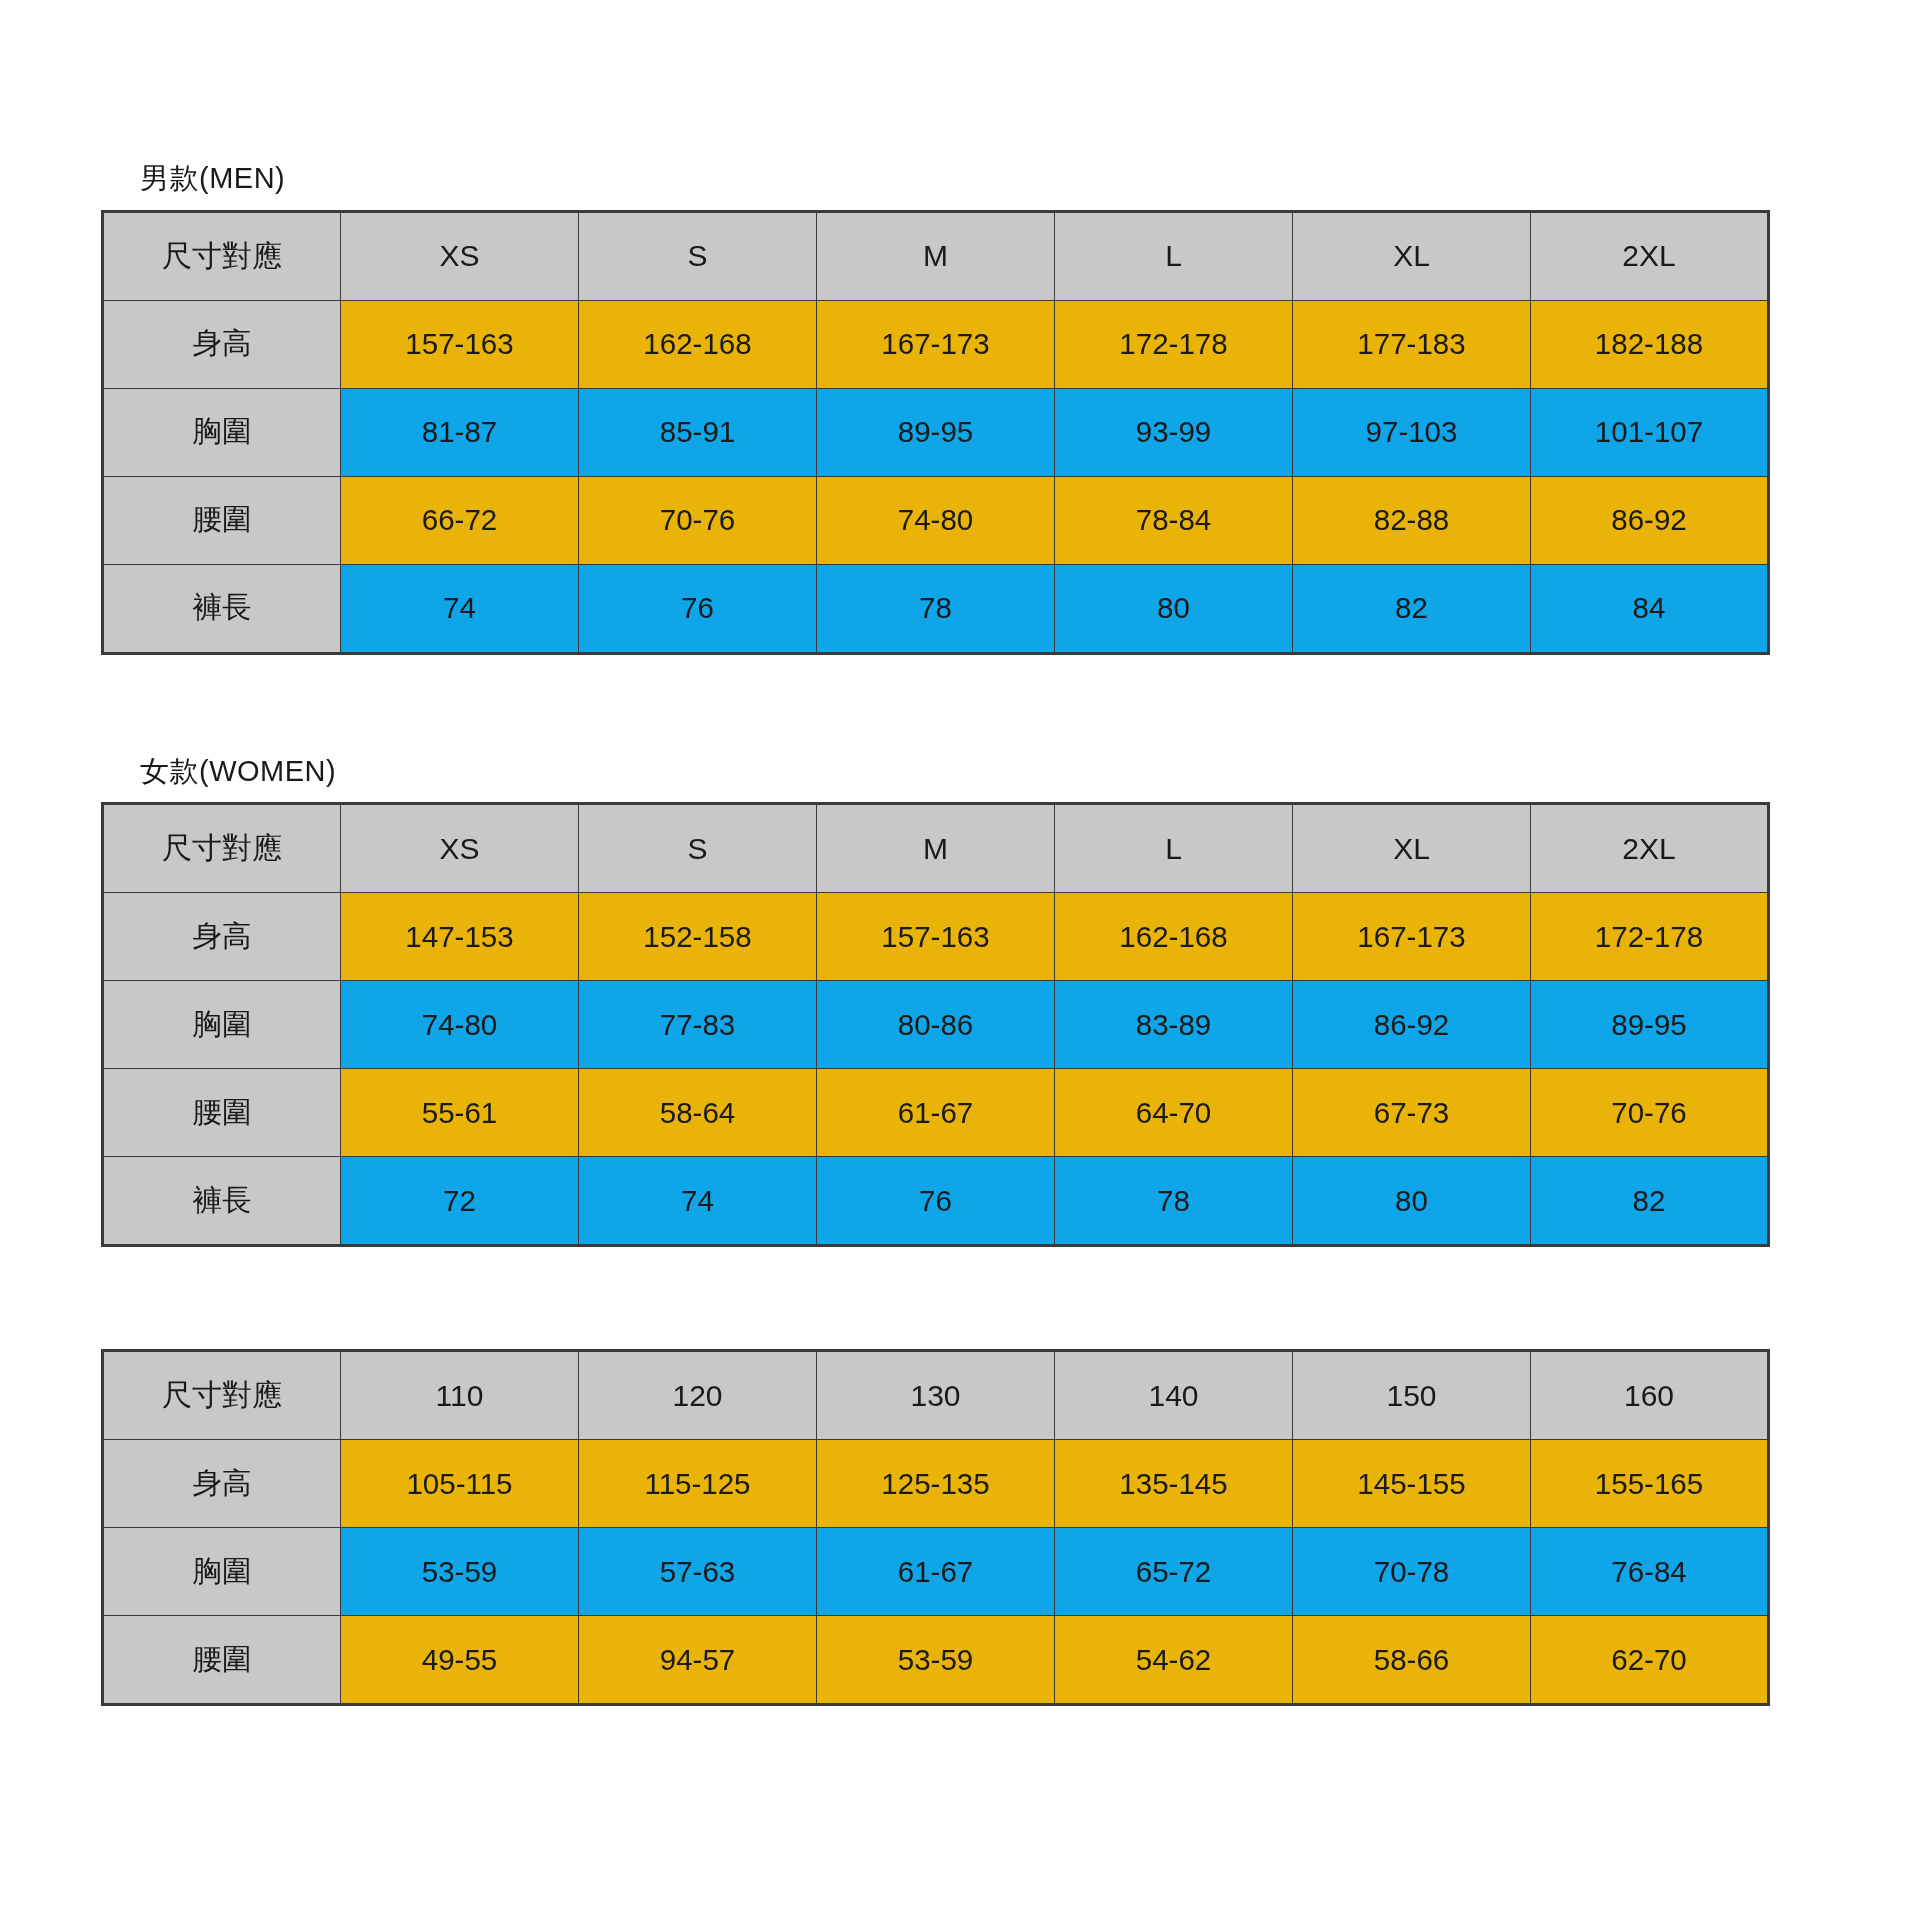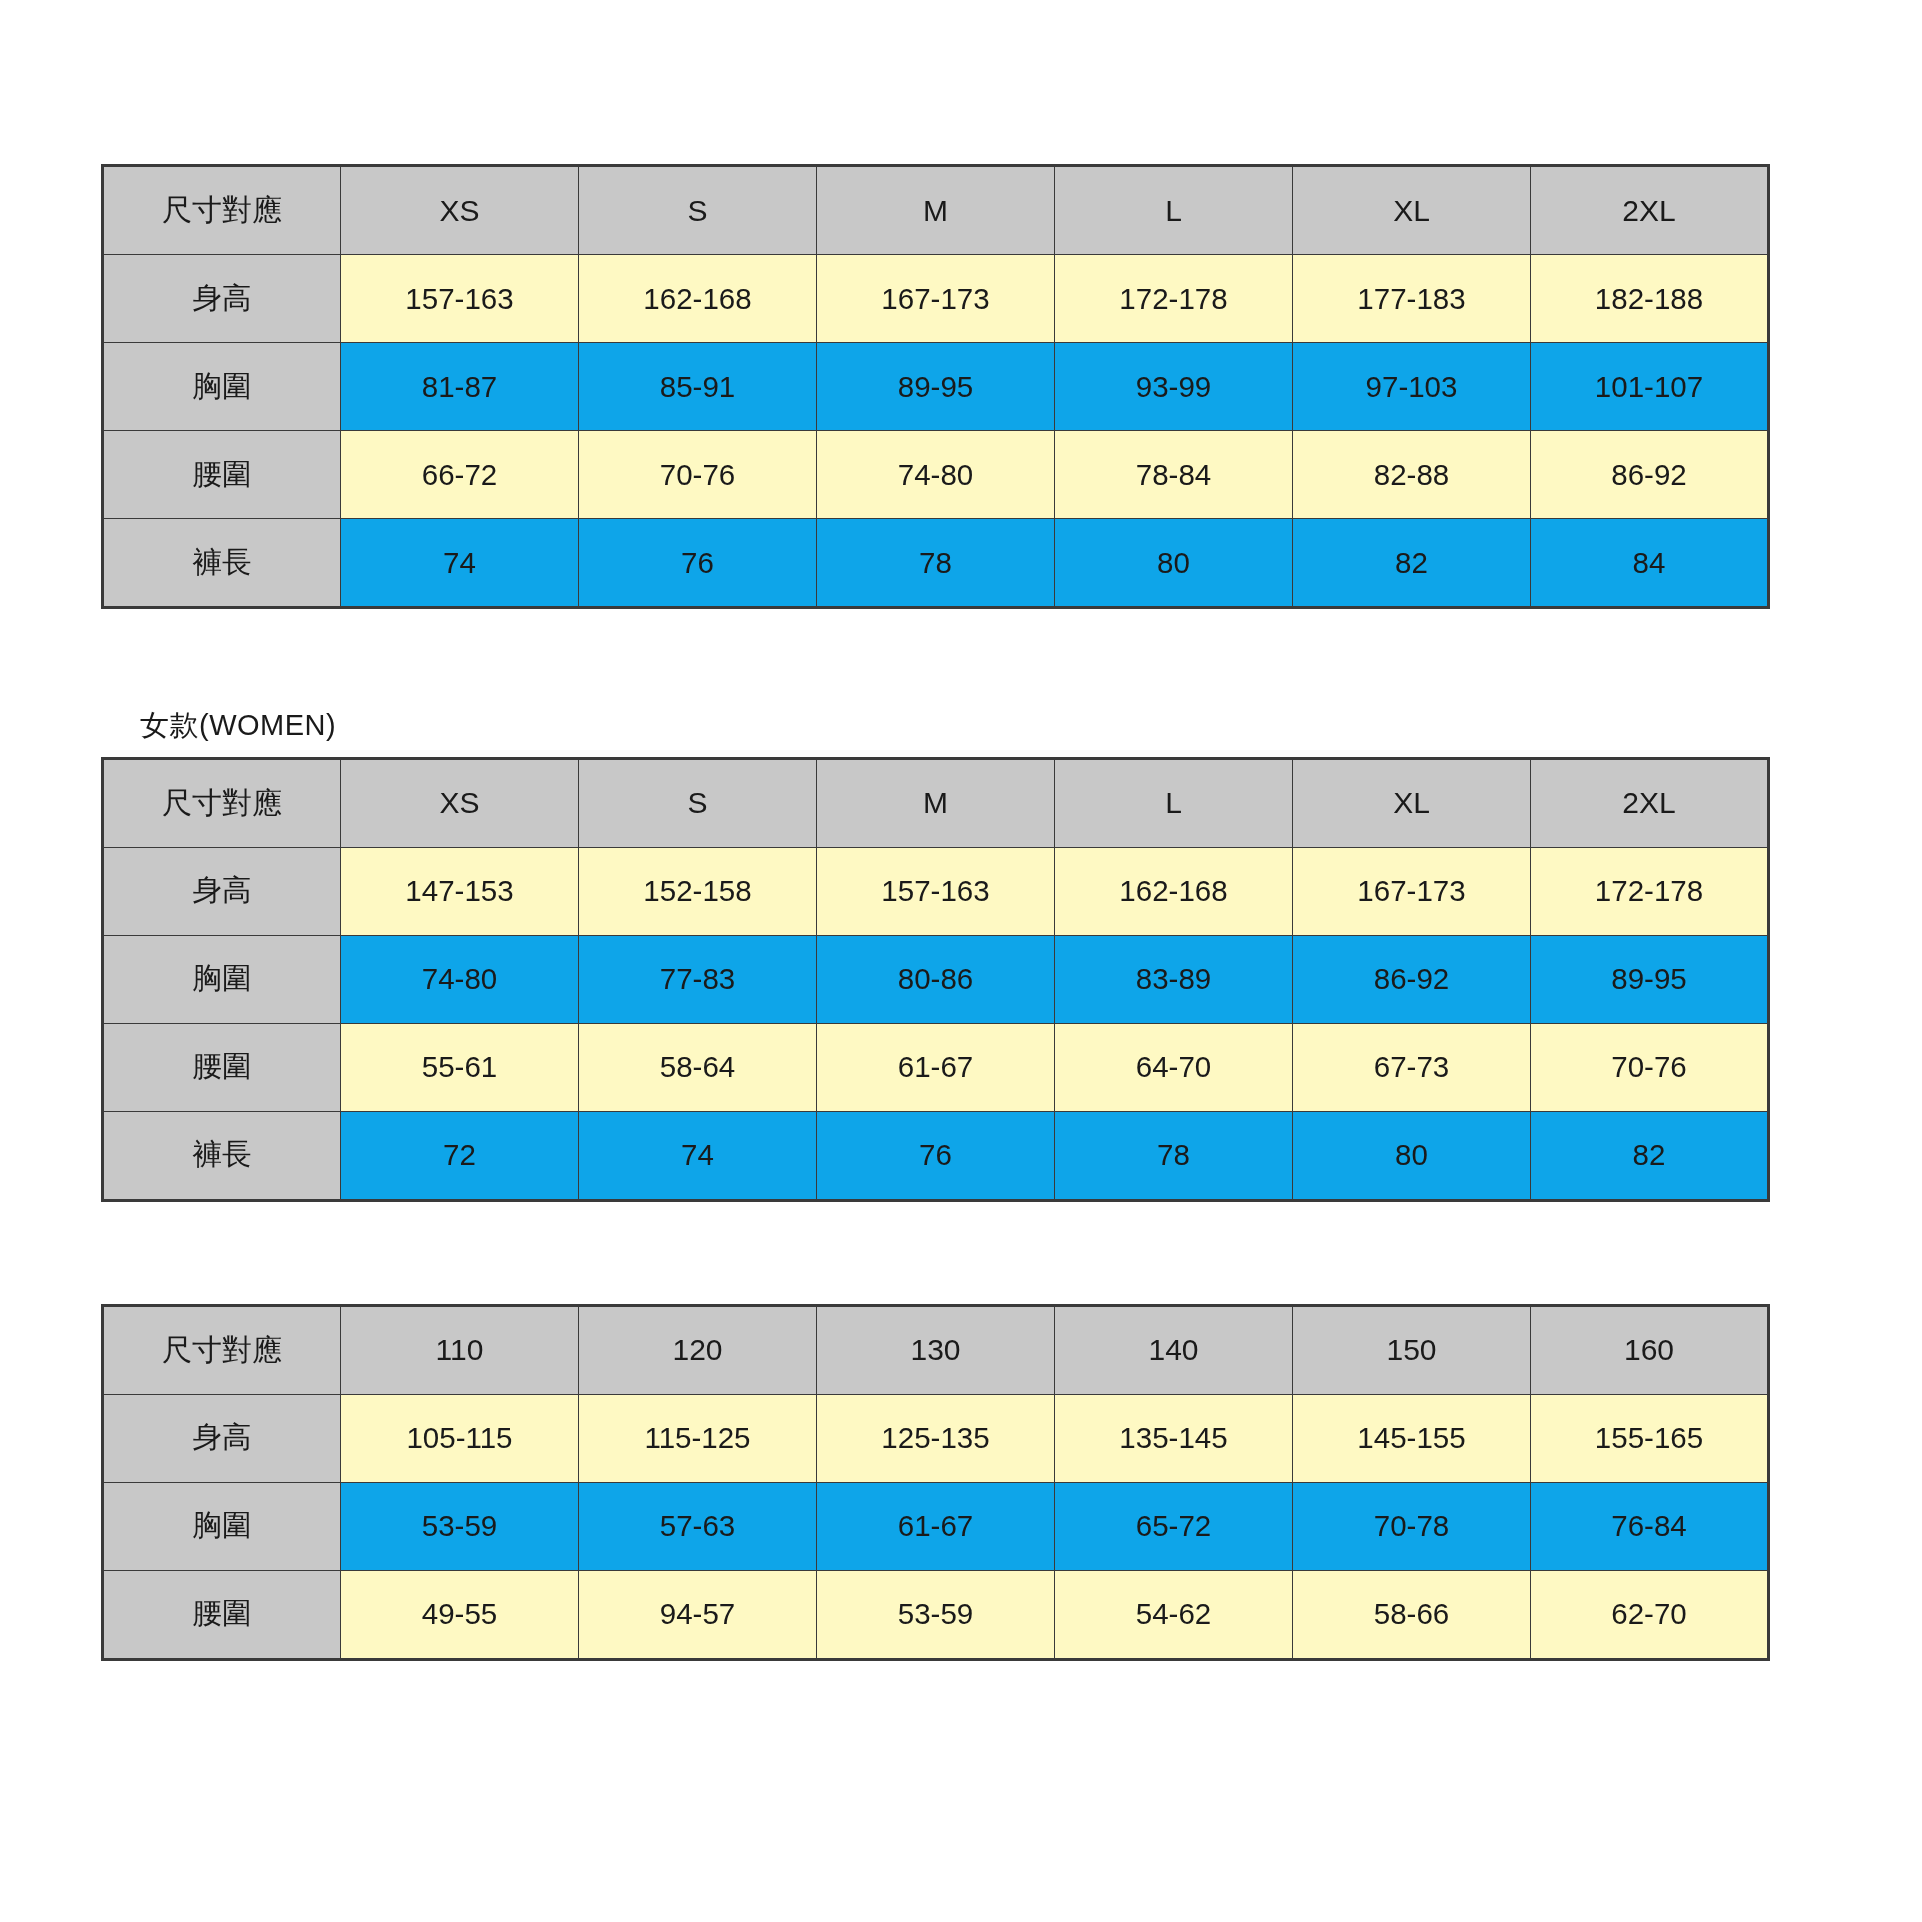--- a/index.html
+++ b/index.html
@@ -48,38 +48,39 @@
     text-align: center;
     vertical-align: middle;
     font-size: 29.5px;
     color: #1a1a1a;
     padding: 0;
   }
   table.size-table col.label-col { width: 238px; }
   table.size-table col.data-col  { width: 238px; }
 
   tr.row-shaded td { background: #0ea5e9; }
-  tr.row-plain td  { background: #fef9c3; }
+  tr.row-plain td  { background: #eab308; }
 
   
   tr.header-row td { background: #c8c8c8; font-size: 30px; }
 
   
   td.label-cell { background: #c8c8c8 !important; }
 
   .cjk {
     font-family: "Liberation Sans", "DejaVu Sans", sans-serif;
   }
 </style>
 </head>
 <body>
 
 <div class="page">
   <div id="sections-root">
       <div class="section">
+        <div class="section-title cjk">男款(MEN)</div>
         <table class="size-table">
           <colgroup>
             <col class="label-col">
             <col class="data-col">
             <col class="data-col">
             <col class="data-col">
             <col class="data-col">
             <col class="data-col">
             <col class="data-col">
           </colgroup>

